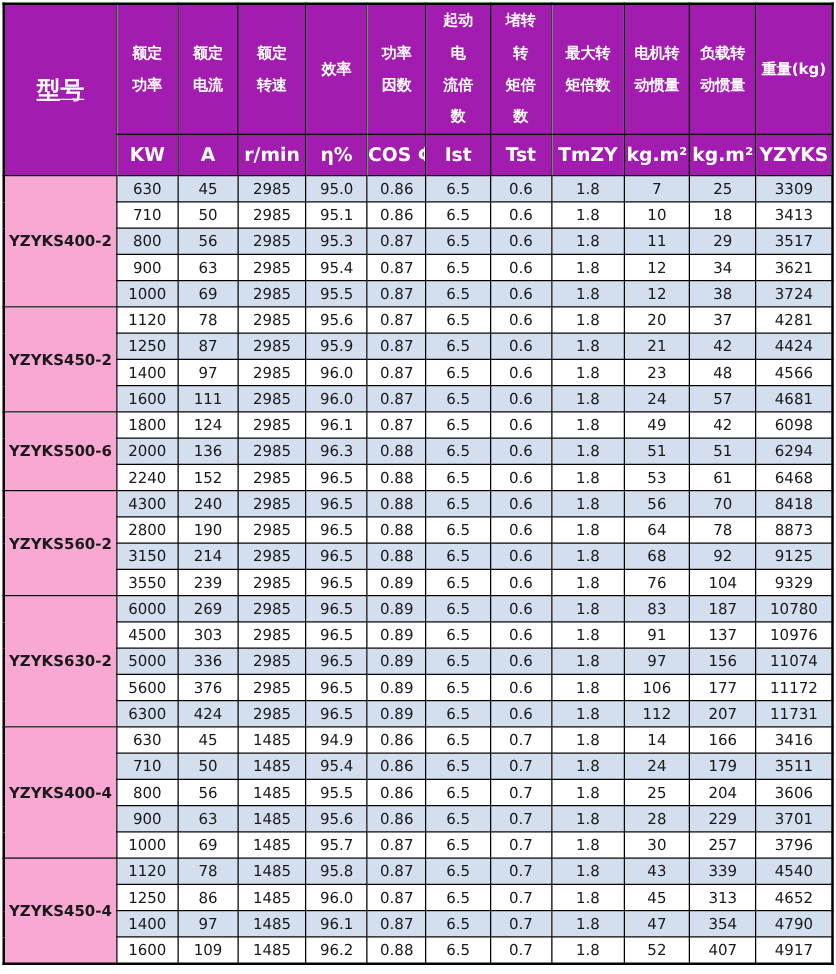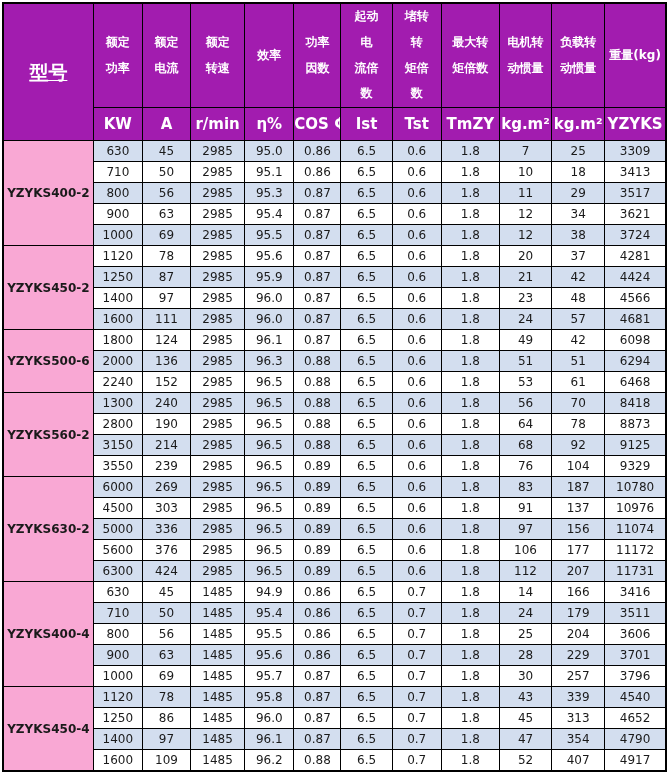--- a/index.html
+++ b/index.html
@@ -280,21 +280,21 @@
           <td>0.88</td>
           <td>6.5</td>
           <td>0.6</td>
           <td>1.8</td>
           <td>53</td>
           <td>61</td>
           <td>6468</td>
         </tr>
         <tr>
           <td class="model-cell" rowspan="4">YZYKS560-2</td>
-          <td class="stripe">1300</td>
+          <td class="stripe">4300</td>
           <td class="stripe">240</td>
           <td class="stripe">2985</td>
           <td class="stripe">96.5</td>
           <td class="stripe">0.88</td>
           <td class="stripe">6.5</td>
           <td class="stripe">0.6</td>
           <td class="stripe">1.8</td>
           <td class="stripe">56</td>
           <td class="stripe">70</td>
           <td class="stripe">8418</td>

